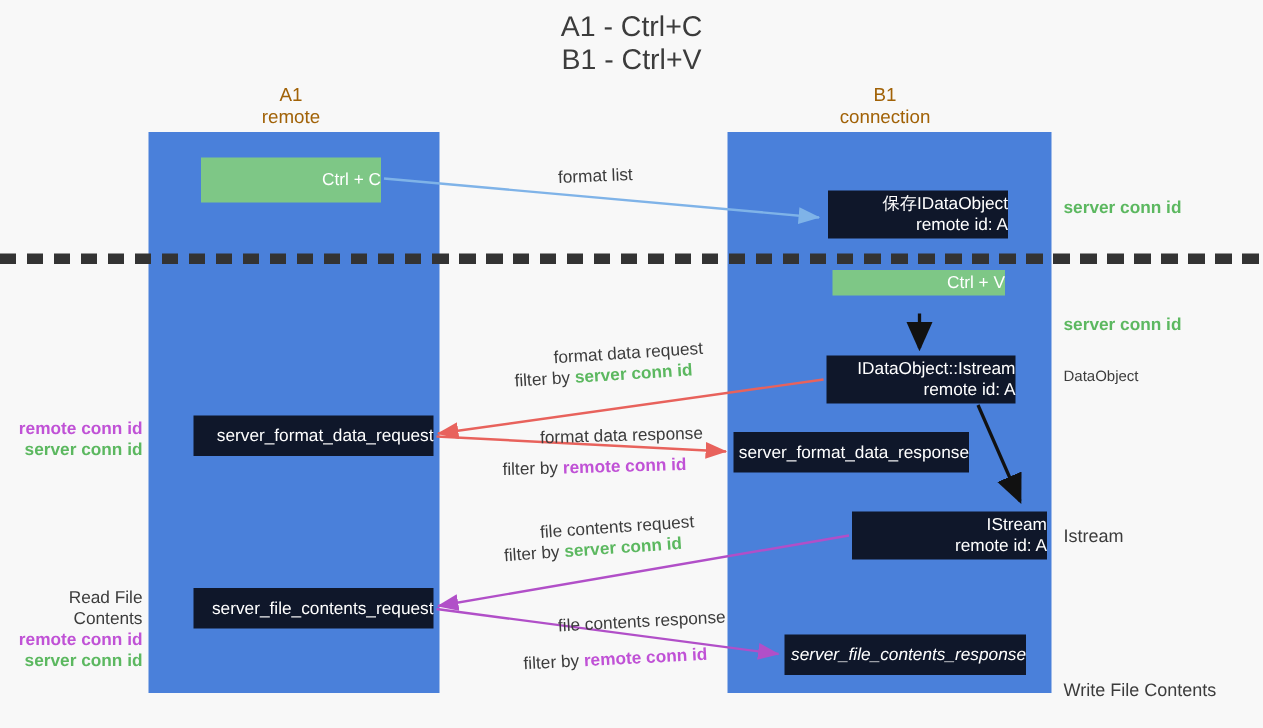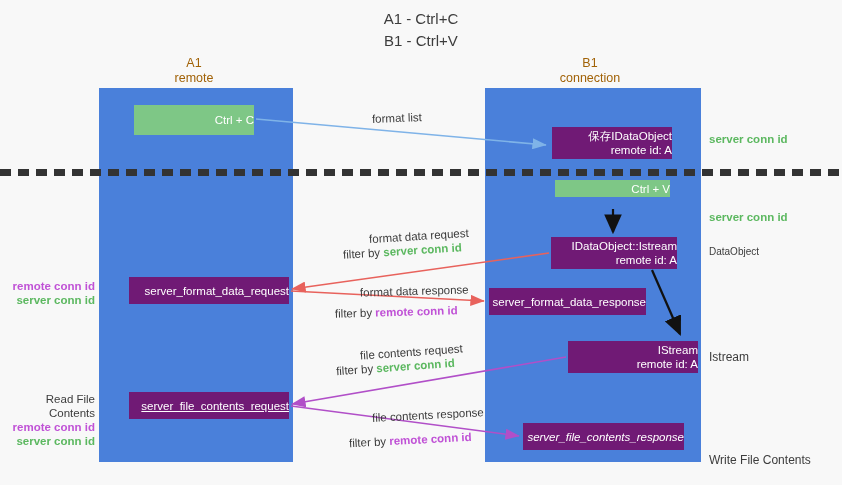--- a/index.html
+++ b/index.html
@@ -21,21 +21,21 @@
     width: 842px;
     height: 485px;
   }
   .abs { position: absolute; }
 
   
   #title {
     left: 0; top: 8px;
     width: 842px;
     text-align: center;
-    font-size: 15px;
+    font-size: 19px;
     line-height: 22px;
     color: #3c3c3c;
   }
 
   
   .col-head {
     text-align: center;
     font-size: 12.5px;
     line-height: 15px;
     color: #a16207;
@@ -71,30 +71,30 @@
     color: #ffffff;
     font-size: 11.5px;
     line-height: 14px;
     text-align: center;
     display: flex;
     flex-direction: column;
     align-items: flex-end;
     justify-content: center;
   }
   .node.green { background: #7ec786; }
-  .node.orange { background: #701a75; }
+  .node.orange { background: #0f172a; }
 
   #node-ctrlc { left: 134px; top: 105px; width: 120px; height: 30px; }
   #node-save-idataobject { left: 552px; top: 127px; width: 120px; height: 32px; }
   #node-ctrlv { left: 555px; top: 180px; width: 115px; height: 17px; }
   #node-getdata { left: 551px; top: 237px; width: 126px; height: 32px; }
   #node-fmt-req { left: 129px; top: 277px; width: 160px; height: 27px; }
   #node-fmt-resp { left: 489px; top: 288px; width: 157px; height: 27px; }
   #node-istream { left: 568px; top: 341px; width: 130px; height: 32px; }
-  #node-file-req { left: 129px; top: 392px; width: 160px; height: 27px; text-decoration: underline; }
+  #node-file-req { left: 129px; top: 392px; width: 160px; height: 27px; }
   #node-file-resp { left: 523px; top: 423px; width: 161px; height: 27px; font-style: italic; }
 
   
   .side-label {
     font-size: 11.5px;
     line-height: 14px;
   }
   .green-txt { color: #5cb860; font-weight: bold; }
   .purple-txt { color: #c052d6; font-weight: bold; }
   .plain-txt { color: #3c3c3c; }

